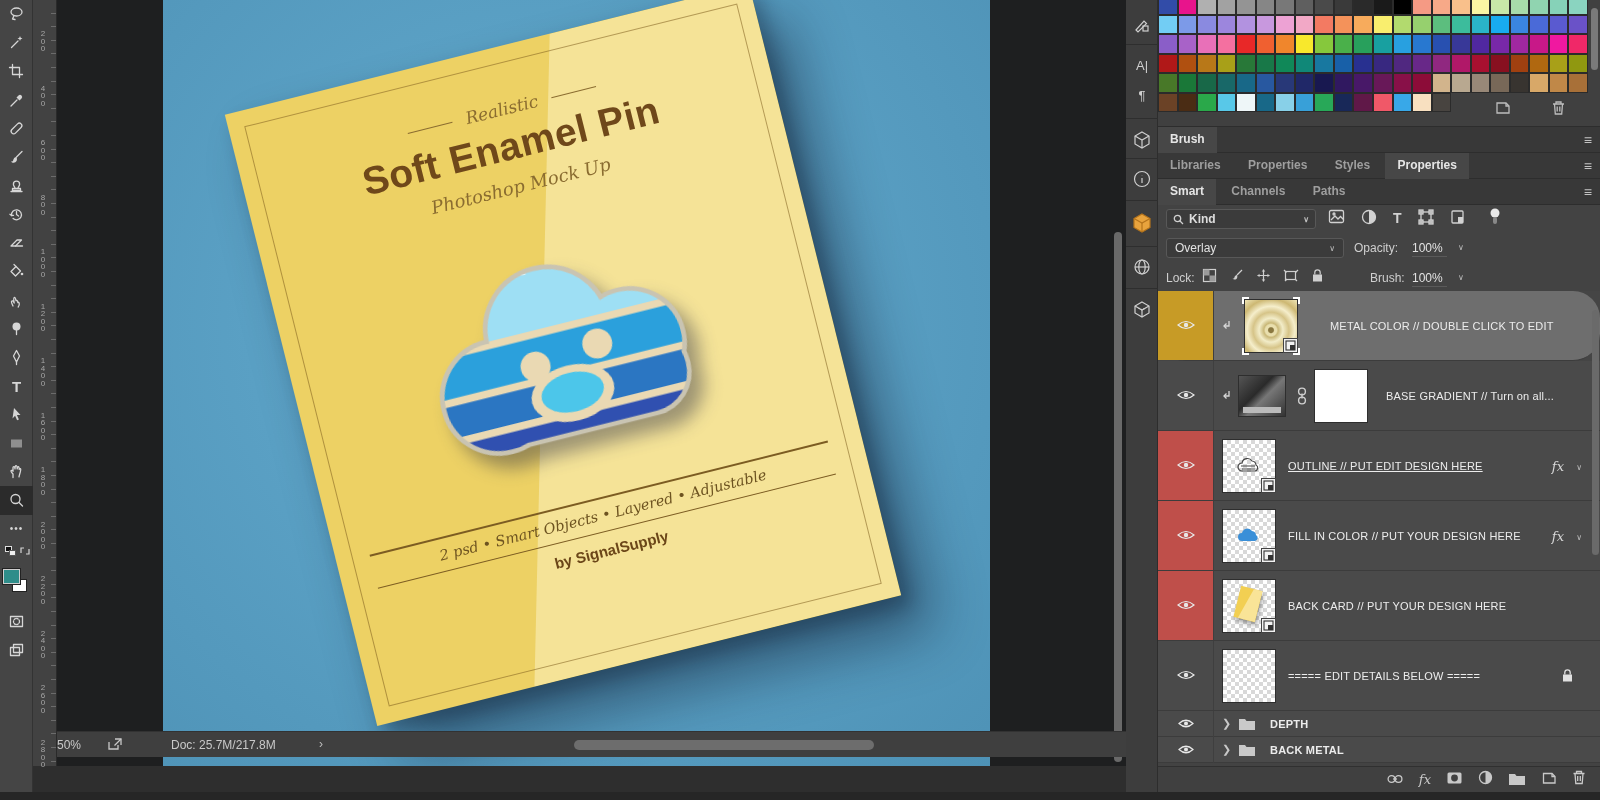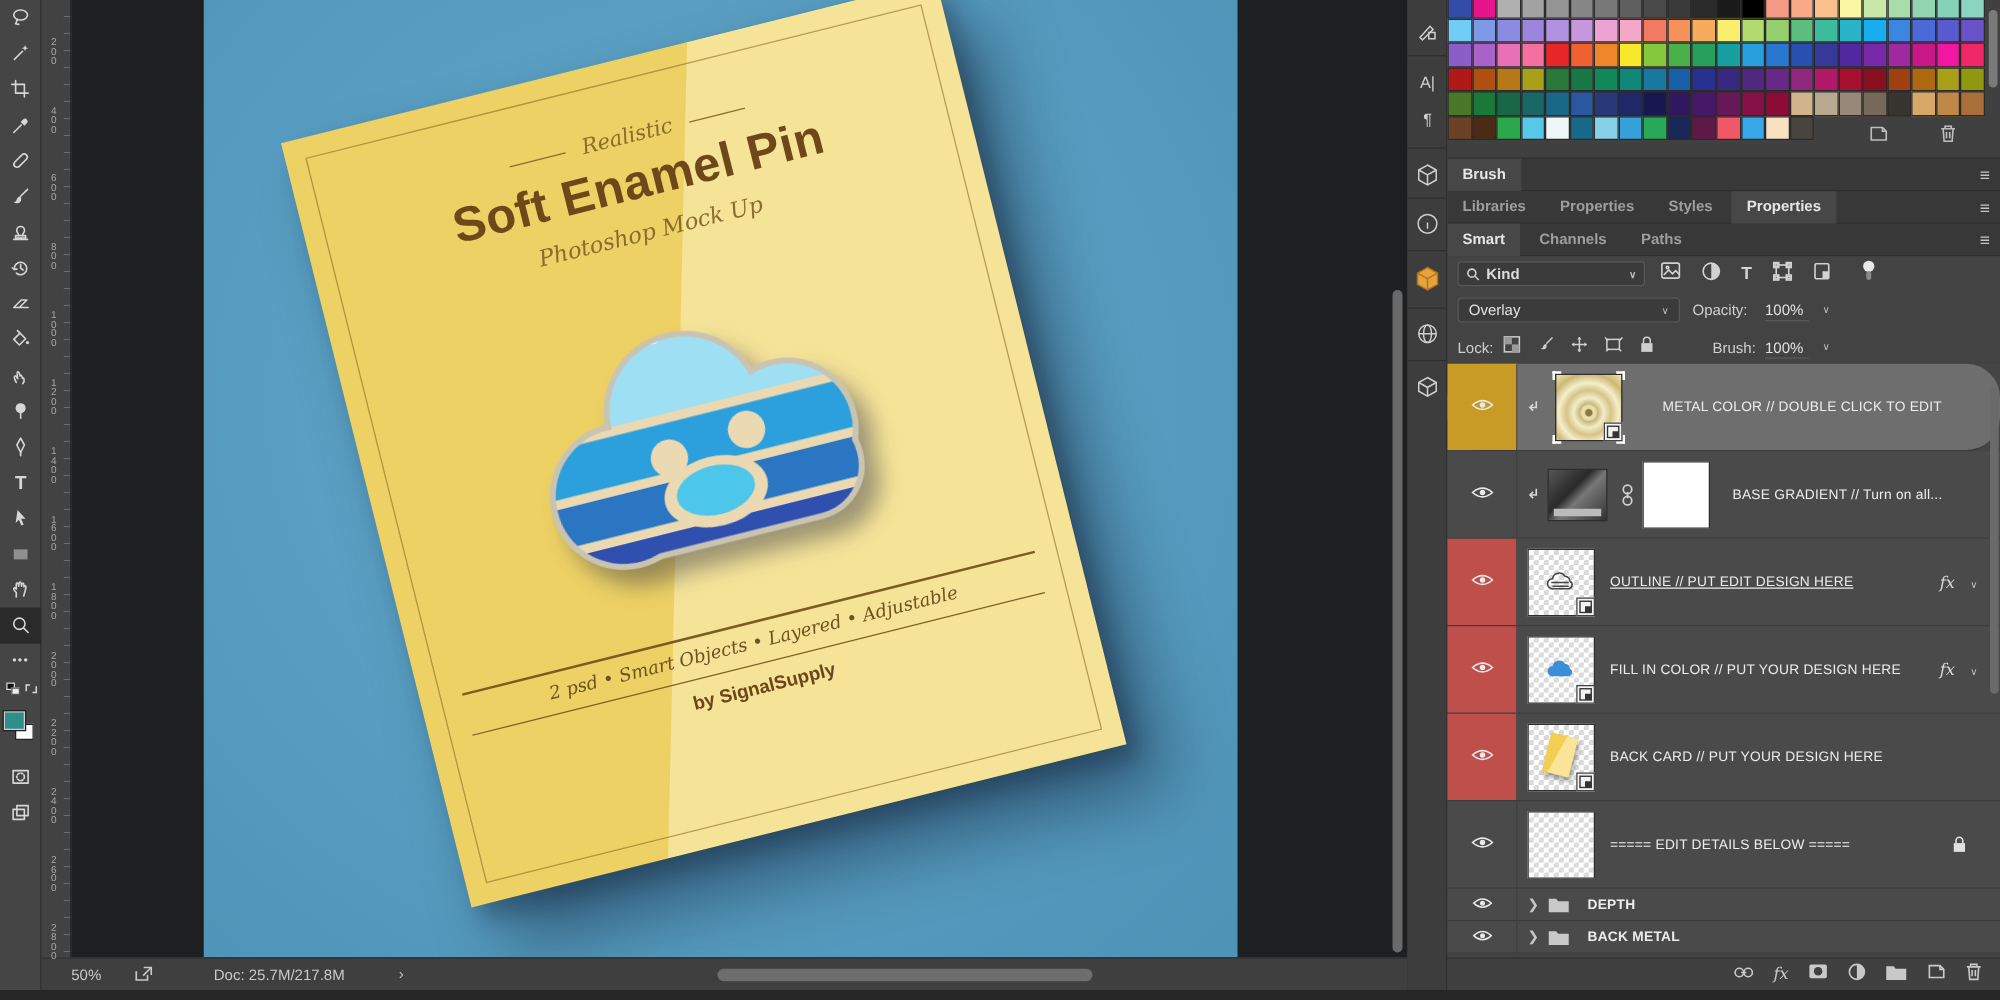--- a/index.html
+++ b/index.html
@@ -45,21 +45,21 @@
   .hr-s { width:46px; height:1px; background:#8a6c30; }
   .card-title { position:absolute; top:78px; left:0; right:0; text-align:center; font-size:39px; font-weight:bold; color:#6f481a; letter-spacing:.5px; }
   .card-sub { position:absolute; top:130px; left:0; right:0; text-align:center; font-family:"DejaVu Serif",serif; font-style:italic; font-size:18px; color:#8a6c30; }
   .pinwrap { position:absolute; left:128px; top:200px; width:285px; height:215px; filter:drop-shadow(9px 15px 9px rgba(25,30,60,.4)); }
   .card-bottom { position:absolute; left:34px; right:34px; top:462px; }
   .hr-l { height:1.5px; background:#7c5c22; }
   .card-feat { text-align:center; font-family:"DejaVu Serif",serif; font-style:italic; font-size:14.5px; color:#6d5320; padding:8px 0; }
   .card-credit { text-align:center; font-size:15px; font-weight:bold; color:#6b4618; padding:10px 0 0 0; }
 
   
-  .statusbar { position:absolute; left:33px; top:766px; width:1093px; height:26px; background:#3f3f3f; border-top:1px solid #323232;
+  .statusbar { position:absolute; left:33px; top:731px; width:1093px; height:26px; background:#3f3f3f; border-top:1px solid #323232;
                font-size:12px; color:#c9c9c9; }
   .statusbar .zoomtxt { position:absolute; left:24px; top:6px; }
   .statusbar .exp { position:absolute; left:74px; top:5px; }
   .statusbar .doctxt { position:absolute; left:138px; top:6px; }
   .statusbar .chev { position:absolute; left:286px; top:5px; color:#bdbdbd; }
   .hthumb { position:absolute; left:541px; top:8px; width:300px; height:10px; background:#6d6d6d; border-radius:5px; }
 
   
   .dock { position:absolute; left:1126px; top:0; width:474px; height:792px; background:#3a3a3a; }
   .dockstrip { position:absolute; left:0; top:0; width:32px; height:792px; background:#3d3d3d; border-right:1px solid #2d2d2d; }

